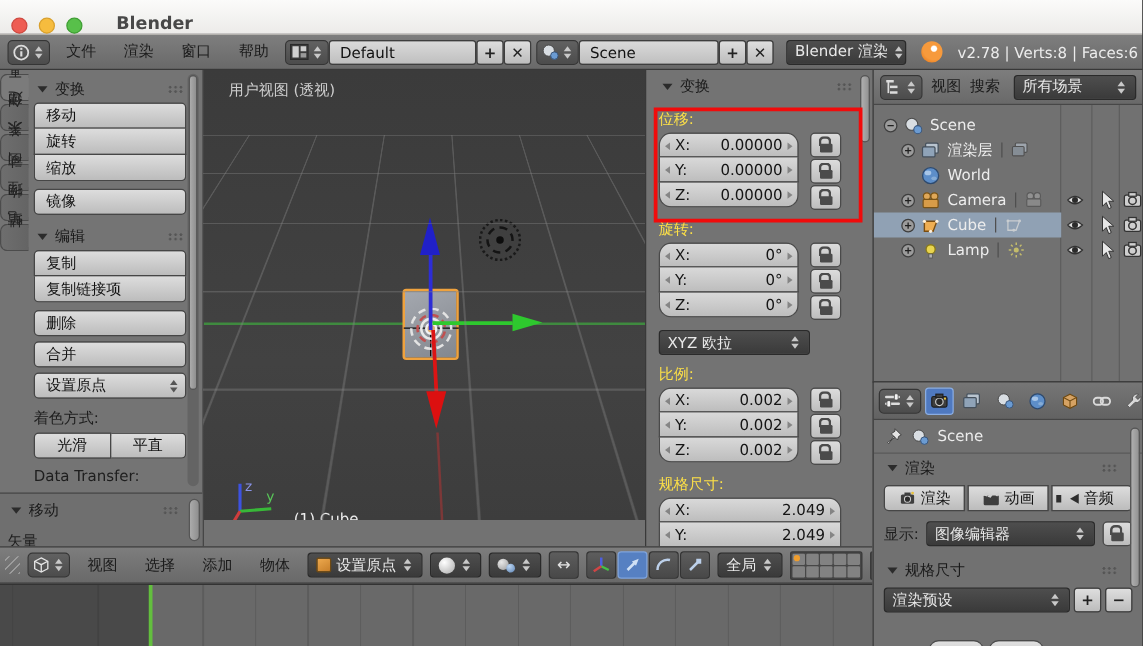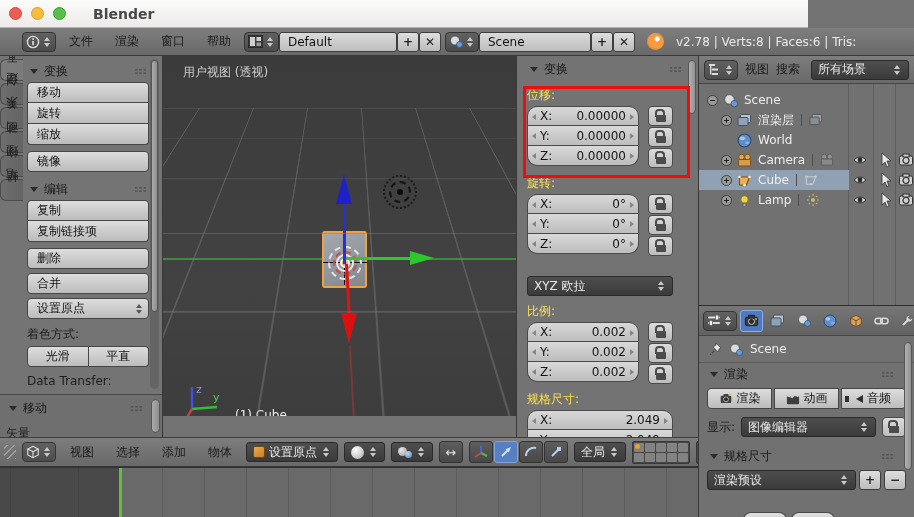--- a/index.html
+++ b/index.html
@@ -1,33 +1,33 @@
 <!DOCTYPE html>
 <html><head>
 <meta charset="utf-8">
 <style>
   *{margin:0;padding:0;box-sizing:border-box}
   html,body{background:#1e1e1e}
   .screen{position:relative;width:914px;height:517px;overflow:hidden;background:#727272;
     font-family:"DejaVu Sans","Liberation Sans",sans-serif;font-size:12px;color:#1d1d1d}
 
   
-  .titlebar{position:absolute;left:0;top:0;width:808px;height:28px;
+  .titlebar{position:absolute;left:0;top:0;width:914px;height:28px;
     background:linear-gradient(#fbfbfa,#ecebe9);border-bottom:1px solid #b3b1ad;
-    display:flex;align-items:center}
+    display:flex;align-items:flex-end}
   .tl{width:13px;height:13px;border-radius:50%;margin-left:9px;flex:none}
   .tl.red{background:#ee5d53;border:1px solid #cf4a41}
   .tl.yel{background:#f6bc3e;border:1px solid #d9a02c}
   .tl.grn{background:#58c04a;border:1px solid #3f9e33}
   .title-text{margin-left:27px;font-weight:bold;font-size:14px;color:#484848}
 
   
   .infobar{position:absolute;left:0;top:28px;width:914px;height:28px;
     background:linear-gradient(#7e7e7e,#696969);border-bottom:1px solid #383838;
-    display:flex;align-items:center;gap:4px;padding:0 22px;overflow:hidden;white-space:nowrap}
+    display:flex;align-items:center;gap:4px;padding:0 6px;overflow:hidden;white-space:nowrap}
   .menu-txt{padding:0 9px;color:#1b1b1b}
   .ebtn{height:20px;border-radius:4px;background:linear-gradient(#616161,#4c4c4c);
     border:1px solid #353535;display:flex;align-items:center;padding:0 3px;gap:2px;flex:none}
   .spn{display:flex;flex-direction:column;gap:2px;margin:0 2px}
   .spn i{display:block;width:0;height:0;border-left:3.5px solid transparent;border-right:3.5px solid transparent}
   .spn .up{border-bottom:4px solid #c9c9c9}
   .spn .dn{border-top:4px solid #c9c9c9}
   .spn.dk .up{border-bottom-color:#555}
   .spn.dk .dn{border-top-color:#555}
   .dbgroup{display:flex;align-items:flex-start;gap:0;flex:none}
@@ -127,21 +127,21 @@
     border-top:3.5px solid transparent;border-bottom:3.5px solid transparent;border-right:4px solid rgba(0,0,0,.34)}
   .nfield::after{content:"";position:absolute;right:4px;top:7px;width:0;height:0;
     border-top:3.5px solid transparent;border-bottom:3.5px solid transparent;border-left:4px solid rgba(0,0,0,.34)}
   .nfield .val{margin-left:auto}
   .lockcol{display:flex;flex-direction:column;gap:1px}
   .lockbtn{width:25px;height:20px;background:linear-gradient(#dcdcdc,#bdbdbd);border:1px solid #4a4a4a;
     border-radius:4px;display:flex;align-items:center;justify-content:center}
   .lock-i{position:relative;width:10px;height:7px;background:#4b4b4b;border-radius:1px;margin-top:4px}
   .lock-i::before{content:"";position:absolute;left:-1px;top:-6px;width:6px;height:6px;
     border:2px solid #4b4b4b;border-bottom:none;border-radius:4px 4px 0 0}
-  .np-dd{width:146px;margin-top:20px}
+  .np-dd{width:121px;margin-top:8px}
   .dims .nfield{width:146px}
 
   
   .annotation{position:absolute;left:523px;top:86px;width:167px;height:92px;border:3px solid #f10b0b;z-index:60}
 
   
   .vheader{position:absolute;left:0;top:437px;width:698px;height:30px;color:#1b1b1b;
     background:linear-gradient(#7d7d7d,#696969);border-top:1px solid #3f3f3f;border-bottom:1px solid #363636;
     display:flex;align-items:center;gap:6px;padding:0 4px;overflow:hidden;white-space:nowrap}
   .grip{width:12px;height:14px;flex:none;
@@ -285,20 +285,27 @@
             <i class="dn"></i>
           </span>
       </div>
       <div class="dbfield" style="width:112px">
         <span>Scene</span>
       </div>
       <div class="sqbtn">+</div>
       <div class="sqbtn">✕</div>
     </div>
 
+    <div class="ddark" style="margin-left:6px;width:96px;justify-content:space-between">
+      <span>Blender 渲染</span>
+      <span class="spn">
+          <i class="up"></i>
+          <i class="dn"></i>
+        </span>
+    </div>
 
     <span class="blogo" style="margin-left:8px"></span>
     <span class="stats">v2.78 | Verts:8 | Faces:6 | Tris:</span>
   </div>
 
   <div class="toolshelf">
     <div class="tabs-col">
       <div class="vtab active">
           <span>工具</span>
         </div>

